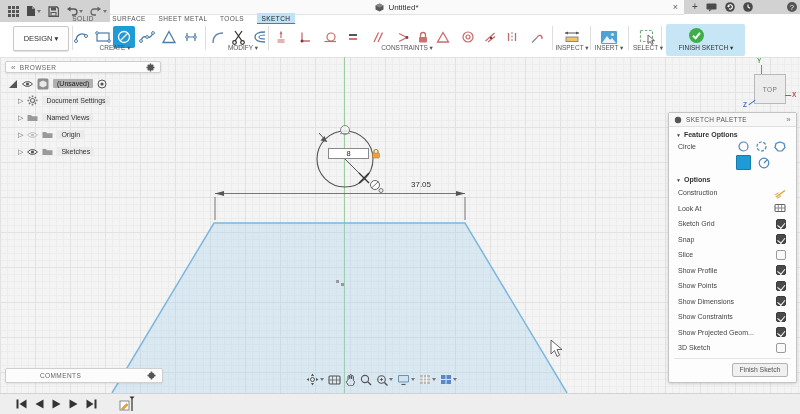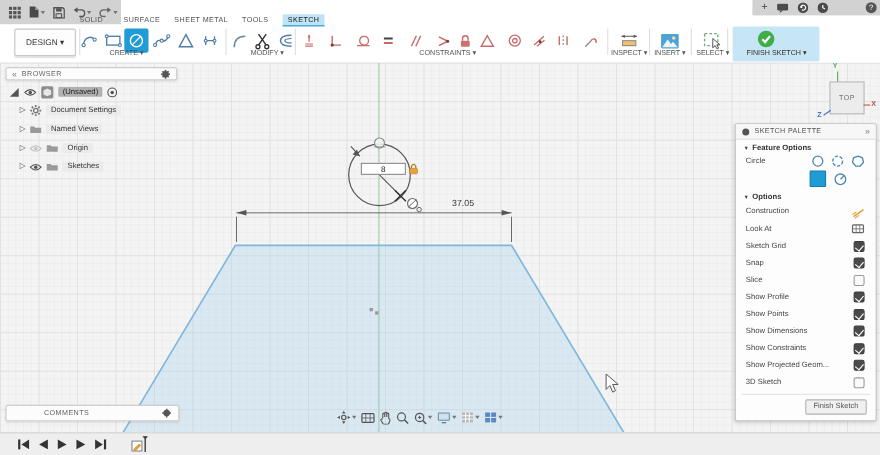--- a/index.html
+++ b/index.html
@@ -139,20 +139,30 @@
       </span>
       <span class="ib">
         <svg width="12" height="10">
             <path d="M9,3 h-5 a3,3 0 0 0 0,6 h2" fill="none" stroke="#666" stroke-width="1.3"></path>
             <path d="M7.5,0.5 L11,3 L7.5,5.5 z" fill="#666"></path>
           </svg>
         <span class="caret-sm"></span>
       </span>
     </div>
 
+    <div class="abs doc-tab">
+      <div class="abs doc-title">
+        <svg width="9" height="9">
+            <path d="M4.5,0.5 L8.5,2.5 L8.5,6.5 L4.5,8.5 L0.5,6.5 L0.5,2.5 z" fill="#5a5a5a"></path>
+            <path d="M4.5,0.5 L8.5,2.5 L4.5,4.5 L0.5,2.5 z" fill="#8a8a8a"></path>
+          </svg>
+        <span>Untitled*</span>
+      </div>
+      <span class="abs tab-close">×</span>
+    </div>
 
     <div class="abs tray">
       <span class="txtic">+</span>
       <span>
         <svg width="11" height="9">
             <rect x="0.5" y="0.5" width="10" height="6" rx="1" fill="#4a4a4a"></rect>
             <path d="M3,6.5 L3,8.5 L6,6.5 z" fill="#4a4a4a"></path>
           </svg>
       </span>
       <span>

